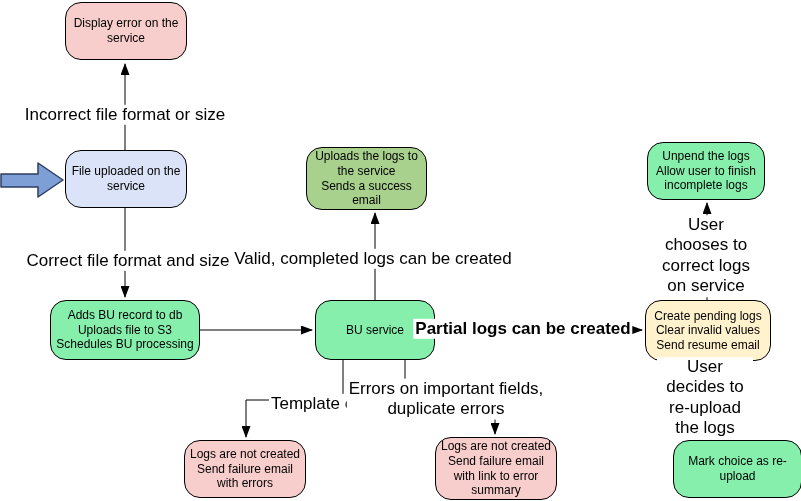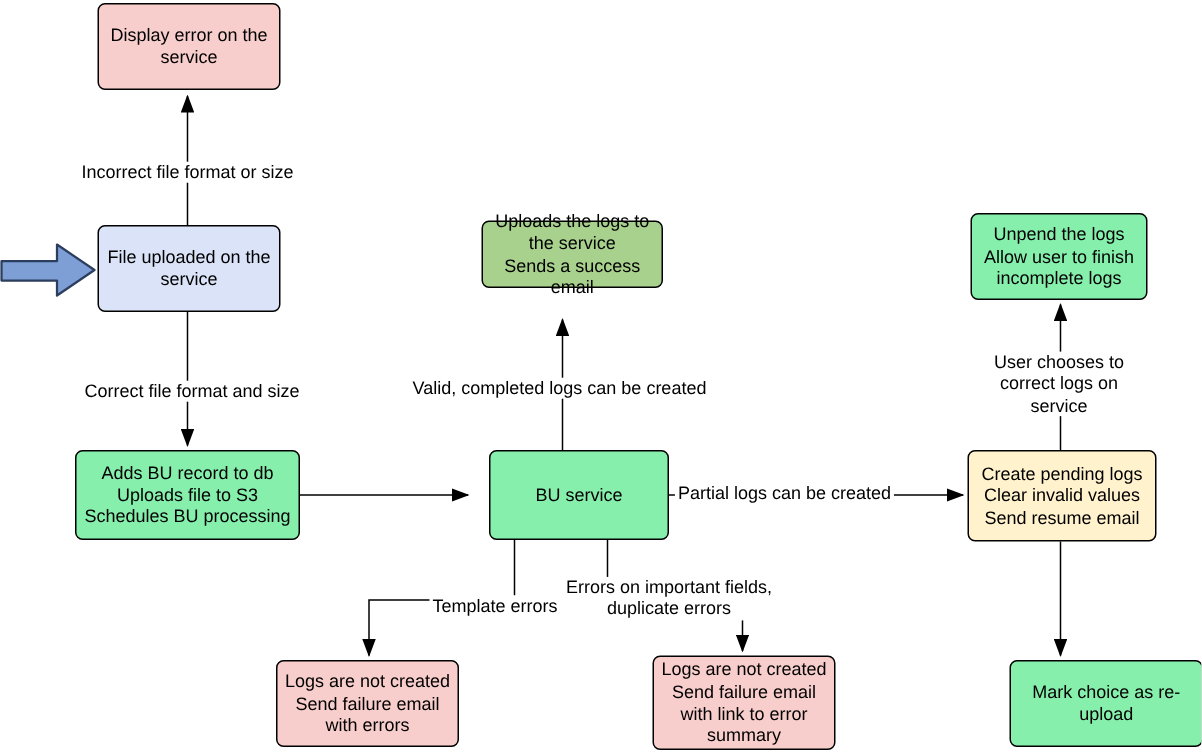--- a/index.html
+++ b/index.html
@@ -14,42 +14,42 @@
   #edges {
     position: absolute;
     left: 0; top: 0;
     width: 801px; height: 501px;
     z-index: 1;
   }
   .node {
     position: absolute;
     box-sizing: border-box;
     border: 1px solid #000000;
-    border-radius: 5px;
+    border-radius: 16px;
     display: flex;
     align-items: center;
     justify-content: center;
     text-align: center;
     font-size: 12px;
     line-height: 1.22;
     color: #000000;
     white-space: pre-line;
     padding: 2px 3px;
     z-index: 2;
   }
   .fill-pink   { background: #f8cecc; }
   .fill-blue   { background: #dae3f7; }
   .fill-green  { background: #a9d18e; }
   .fill-yellow { background: #fff2cc; }
   .fill-white  { background: #86efac; }
   .edge-label {
     position: absolute;
     transform: translate(-50%, -50%);
     background: #ffffff;
-    font-size: 12px;
+    font-size: 17px;
     line-height: 1.2;
     color: #000000;
     text-align: center;
     white-space: pre-line;
     padding: 0 2px;
     z-index: 3;
   }
   #input-arrow {
     position: absolute;
     left: 0; top: 0;
@@ -91,25 +91,25 @@
     <span>File uploaded on the
 service</span>
   </div>
 
   <div class="node fill-white" style="left:50px; top:300px; width:150px; height:60px;">
     <span>Adds BU record to db
 Uploads file to S3
 Schedules BU processing</span>
   </div>
 
-  <div class="node fill-white" style="left:326px; top:300px; width:120px; height:60px;align-items:center;">
+  <div class="node fill-white" style="left:315px; top:300px; width:120px; height:60px;align-items:center;">
     <span>BU service</span>
   </div>
 
-  <div class="node fill-green" style="left:321px; top:147px; width:121px; height:45px;">
+  <div class="node fill-green" style="left:306px; top:147px; width:121px; height:63px;">
     <span>Uploads the logs to
 the service
 Sends a success
 email</span>
   </div>
 
   <div class="node fill-yellow" style="left:645px; top:300px; width:126px; height:61px;">
     <span>Create pending logs
 Clear invalid values
 Send resume email</span>
@@ -135,19 +135,20 @@
   <div class="node fill-pink" style="left:435px; top:437px; width:122px; height:63px;">
     <span>Logs are not created
 Send failure email
 with link to error
 summary</span>
   </div>
 
   <div class="edge-label" style="left:125px; top:115px;">Incorrect file format or size</div>
   <div class="edge-label" style="left:128px; top:261px;">Correct file format and size</div>
   <div class="edge-label" style="left:373px; top:259px;">Valid, completed logs can be created</div>
-  <div class="edge-label" style="left:523px; top:329px;">Partial logs can be created</div>
+  <div class="edge-label" style="left:523px; top:329px;font-weight:bold;">Partial logs can be created</div>
   <div class="edge-label" style="left:330px; top:404px;">Template errors</div>
   <div class="edge-label" style="left:446px; top:399px;">Errors on important fields,
 duplicate errors</div>
   <div class="edge-label" style="left:706px; top:256px;">User chooses to correct logs on service</div>
+  <div class="edge-label" style="left:705px; top:398px;">User decides to re-upload the logs</div>
 
 </div>
 
 </body></html>

